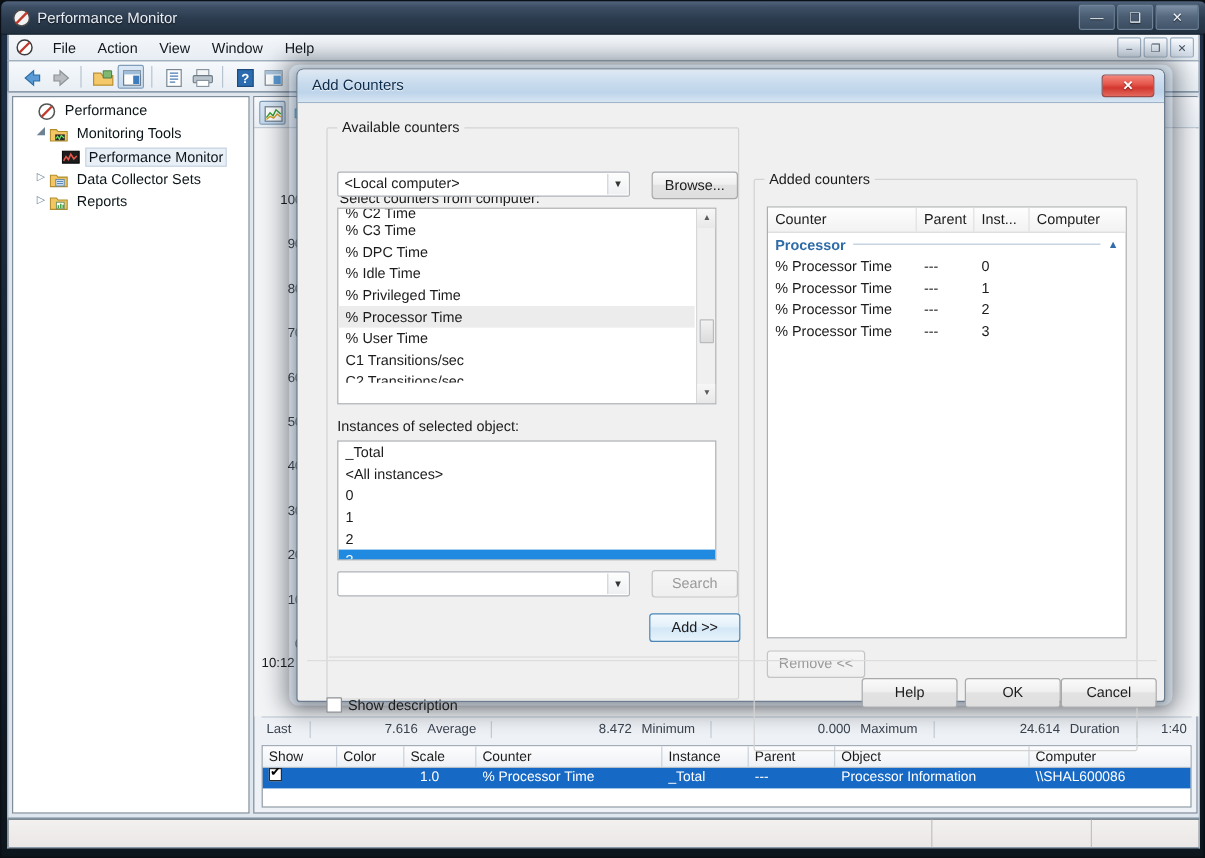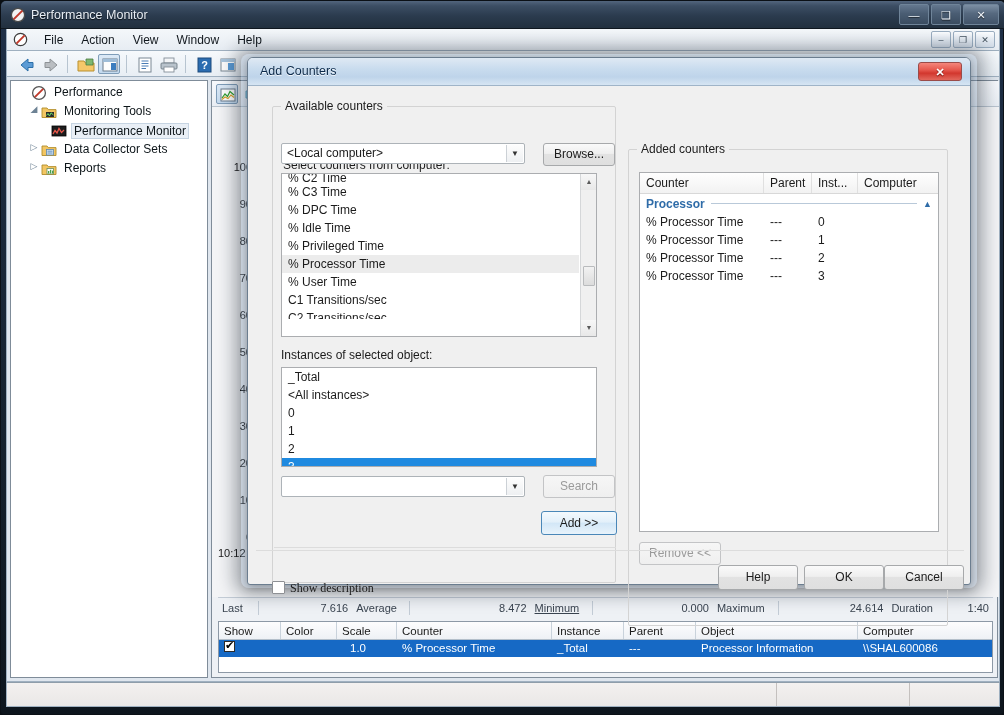--- a/index.html
+++ b/index.html
@@ -257,21 +257,21 @@
   .grouprow{
     display:flex; align-items:center; height:19px; padding:0 6px; color:#2f6ca8; font-size:12px;font-weight:bold;
   }
   .grouprow .gname{ padding-right:6px; }
   .grouprow .gline{ flex:1; height:1px; background:#b9c9d9;}
   .grouprow .gchev{ padding-left:6px; color:#2f6ca8; font-size:9px;}
   .chk{
     position:absolute; width:13px;height:13px;background:#fff;
     border:1px solid #8e9094; border-radius:1px;
   }
-  .chk-lbl{ position:absolute; font-size:12px; color:#1b1b1b;font-family:Liberation Serif, serif;}
+  .chk-lbl{ position:absolute; font-size:12px; color:#1b1b1b;}
   .hsep{ position:absolute; height:1px; background:#dcdcdc;}
 </style>
 </head>
 <body>
 
 <div id="app-window">
 
   <div id="titlebar">
     <span class="tb-icon">
       <svg width="16" height="16" viewBox="0 0 16 16">
@@ -485,21 +485,21 @@
         <div class="xlabel" style="top:440px;">10:12</div>
       </div>
 
       <div id="stats-row">
         <div class="stat-lbl" style="width:40px;">Last</div>
         <div class="stat-sep"></div>
         <div class="stat-val" style="width:95px;">7.616</div>
         <div class="stat-lbl" style="width:58px;">Average</div>
         <div class="stat-sep"></div>
         <div class="stat-val" style="width:122px;">8.472</div>
-        <div class="stat-lbl" style="width:62px;text-decoration:underline;">Minimum</div>
+        <div class="stat-lbl" style="width:62px;">Minimum</div>
         <div class="stat-sep"></div>
         <div class="stat-val" style="width:122px;">0.000</div>
         <div class="stat-lbl" style="width:66px;">Maximum</div>
         <div class="stat-sep"></div>
         <div class="stat-val" style="width:110px;">24.614</div>
         <div class="stat-lbl" style="width:60px;">Duration</div>
         <div class="stat-sep"></div>
         <div class="stat-val" style="width:46px;">1:40</div>
       </div>
 

